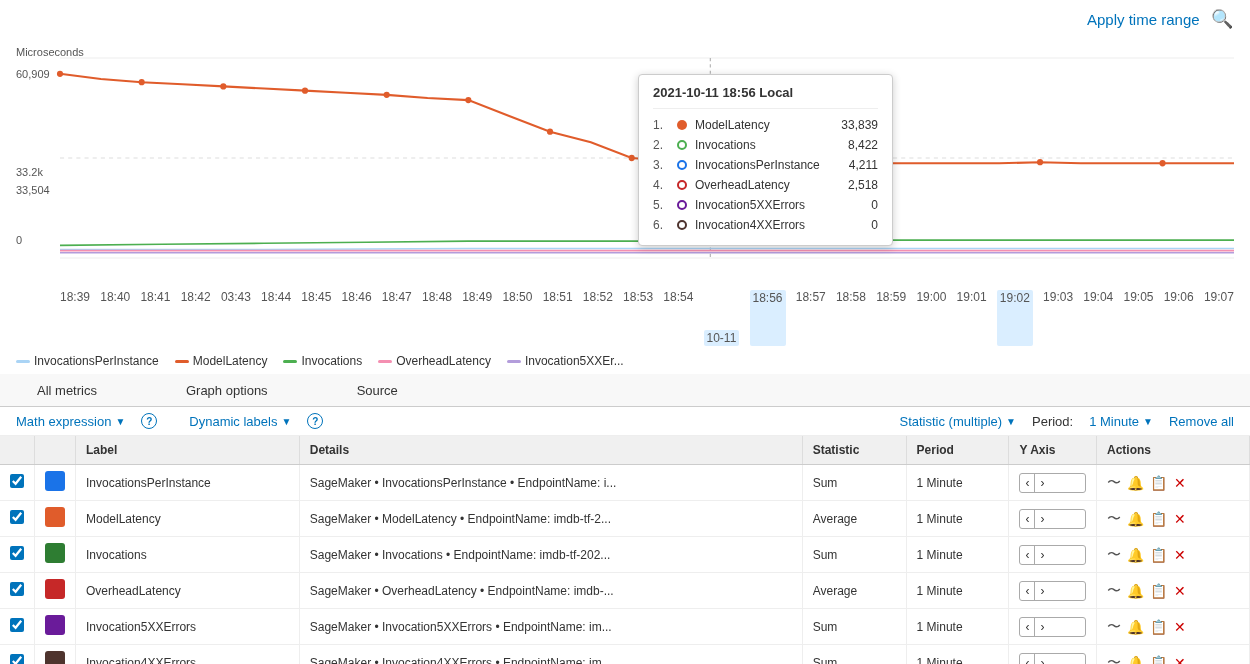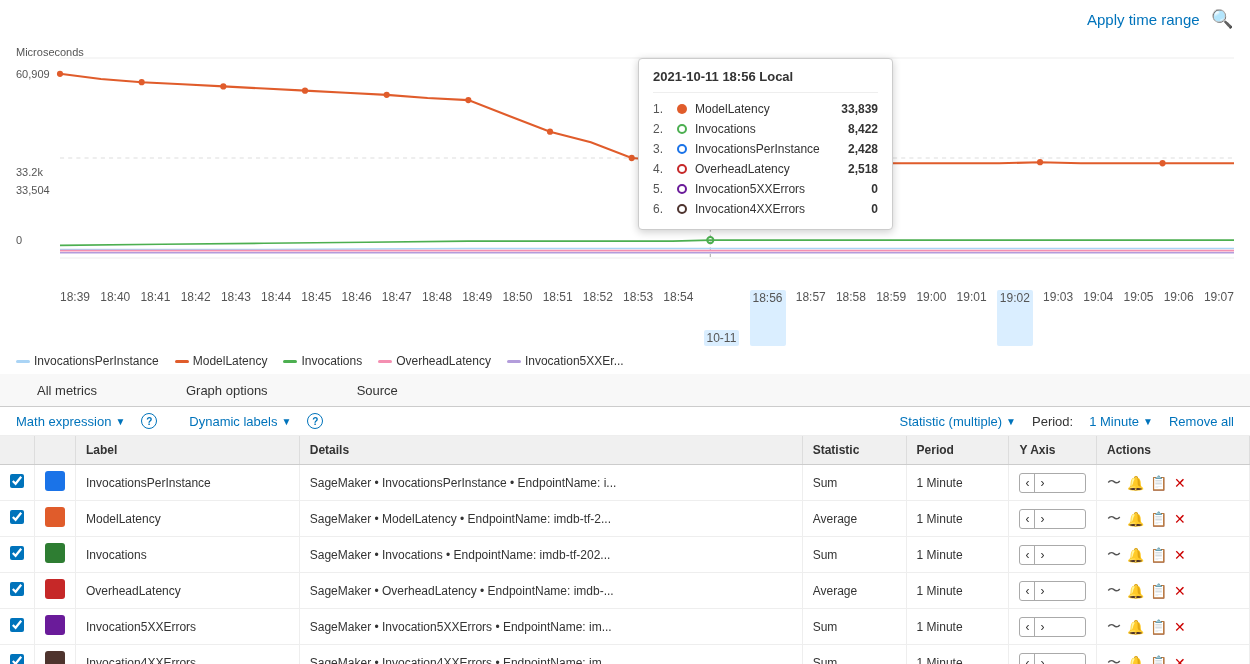--- a/index.html
+++ b/index.html
@@ -37,28 +37,28 @@
     .color-swatch { width: 20px; height: 20px; border-radius: 3px; display: inline-block; }
     .checkbox { width: 14px; height: 14px; accent-color: #0073bb; cursor: pointer; }
 
     .action-icons { display: flex; align-items: center; gap: 6px; }
     .action-icon { font-size: 14px; cursor: pointer; color: #555; }
     .action-icon-nav { display: flex; border: 1px solid #aaa; border-radius: 3px; overflow: hidden; }
     .action-icon-nav span { padding: 2px 5px; cursor: pointer; font-size: 12px; border-right: 1px solid #aaa; }
     .action-icon-nav span:last-child { border-right: none; }
 
     
-    .tooltip-overlay { position: absolute; background: #fff; border: 1px solid #ccc; border-radius: 4px; padding: 10px 14px; box-shadow: 0 2px 8px rgba(0,0,0,0.2); z-index: 100; min-width: 240px; font-size: 12px; }
+    .tooltip-overlay { position: absolute; background: #fff; border: 1px solid #ccc; border-radius: 4px; padding: 10px 14px; box-shadow: 0 2px 8px rgba(0,0,0,0.2); z-index: 100; min-width: 240px; font-size: 12px; margin-top: 16px; }
     .tooltip-title { font-weight: 600; font-size: 13px; margin-bottom: 8px; }
     .tooltip-row { display: flex; align-items: center; gap: 8px; padding: 3px 0; }
     .tooltip-rank { color: #555; min-width: 16px; }
     .tooltip-dot { width: 10px; height: 10px; border-radius: 50%; flex-shrink: 0; }
     .tooltip-dot-outline { width: 10px; height: 10px; border-radius: 50%; border: 2px solid; flex-shrink: 0; }
     .tooltip-metric { flex: 1; }
-    .tooltip-value { font-weight: 700; min-width: 40px; text-align: right; }
+    .tooltip-value { font-weight: 400; min-width: 40px; text-align: right; }
 
     .help-icon { display: inline-flex; align-items: center; justify-content: center; width: 16px; height: 16px; border-radius: 50%; border: 1px solid #0073bb; color: #0073bb; font-size: 10px; cursor: pointer; font-weight: bold; }
   </style>
 </head>
 <body>
 
 <div class="top-bar">
   <span class="apply-time-range">Apply time range</span>
   <span class="search-icon-btn">🔍</span>
 </div>
@@ -118,21 +118,21 @@
     <div class="tooltip-row">
       <span class="tooltip-rank">2.</span>
       <span class="tooltip-dot-outline" style="border-color:#4caf50;"></span>
       <span class="tooltip-metric">Invocations</span>
       <span class="tooltip-value">8,422</span>
     </div>
     <div class="tooltip-row">
       <span class="tooltip-rank">3.</span>
       <span class="tooltip-dot-outline" style="border-color:#1a73e8;"></span>
       <span class="tooltip-metric">InvocationsPerInstance</span>
-      <span class="tooltip-value">2,428</span>
+      <span class="tooltip-value">4,211</span>
     </div>
     <div class="tooltip-row">
       <span class="tooltip-rank">4.</span>
       <span class="tooltip-dot-outline" style="border-color:#c62828;"></span>
       <span class="tooltip-metric">OverheadLatency</span>
       <span class="tooltip-value">2,518</span>
     </div>
     <div class="tooltip-row">
       <span class="tooltip-rank">5.</span>
       <span class="tooltip-dot-outline" style="border-color:#6a1b9a;"></span>
@@ -146,21 +146,21 @@
       <span class="tooltip-value">0</span>
     </div>
   </div>
 </div>
 
 <div class="x-axis-labels">
   <span>18:39</span>
   <span>18:40</span>
   <span>18:41</span>
   <span>18:42</span>
-  <span>18:43</span>
+  <span>03:43</span>
   <span>18:44</span>
   <span>18:45</span>
   <span>18:46</span>
   <span>18:47</span>
   <span>18:48</span>
   <span>18:49</span>
   <span>18:50</span>
   <span>18:51</span>
   <span>18:52</span>
   <span>18:53</span>

